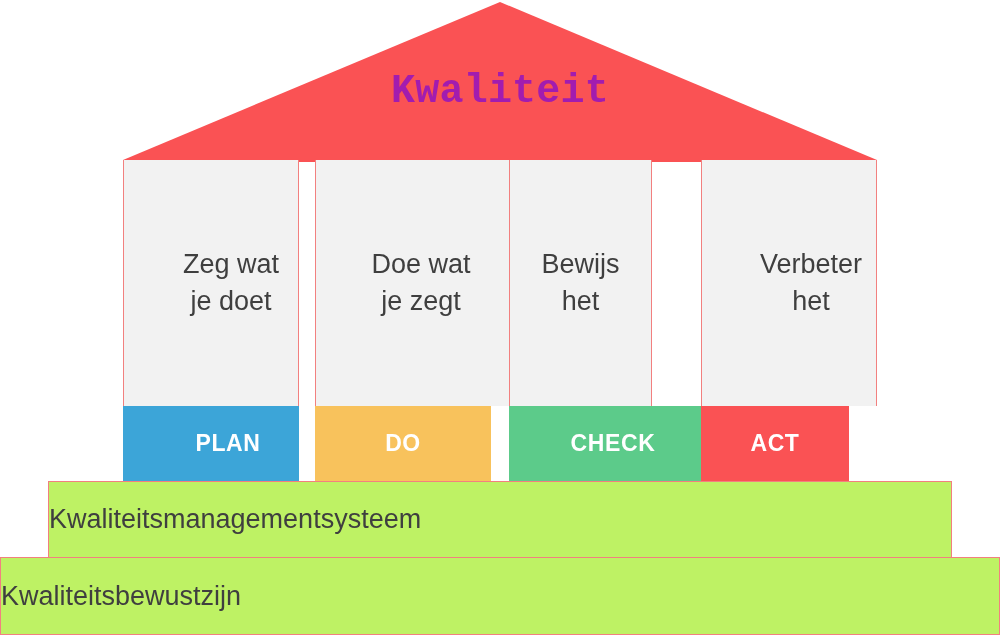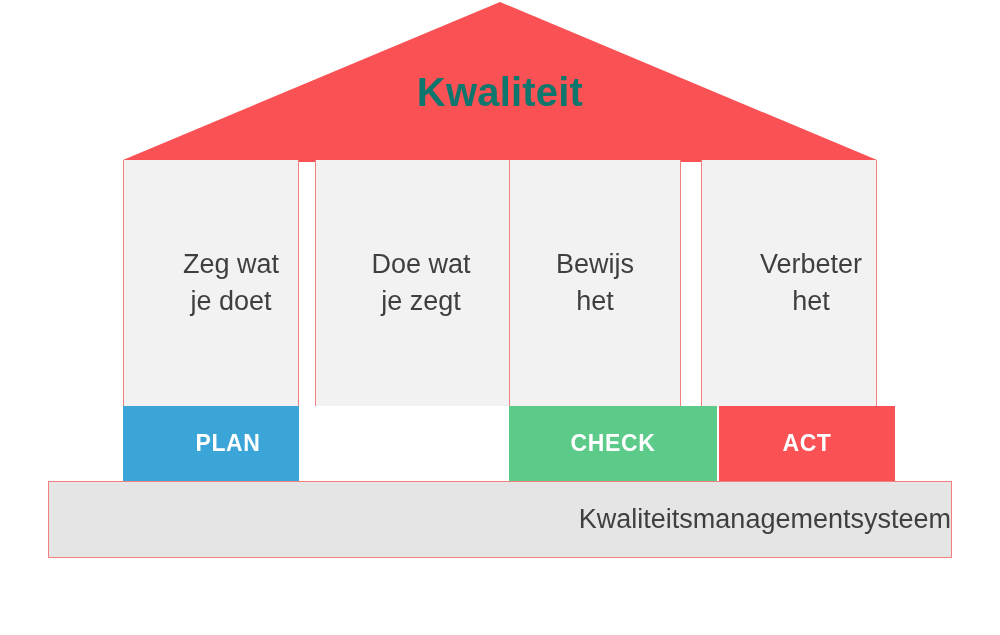--- a/index.html
+++ b/index.html
@@ -63,21 +63,21 @@
     color: #3f3f3f;
     font-size: 27px;
     line-height: 1.38;
     text-align: center;
     padding: 0 6px;
     white-space: pre-line;
   }
 
   .pillar-1 { left: 123px;  width: 176px; padding-left: 40px; }
   .pillar-2 { left: 315px;  width: 212px; }
-  .pillar-3 { left: 509px;  width: 172px; }
+  .pillar-3 { left: 509px;  width: 143px; }
   .pillar-4 { left: 701px;  width: 176px; padding-left: 44px; }
 
   
   .pdca {
     position: absolute;
     top: 406px;
     height: 75px;
     display: flex;
     align-items: center;
     justify-content: center;
@@ -86,31 +86,31 @@
   .pdca-label {
     color: #ffffff;
     font-size: 23px;
     font-weight: 700;
     letter-spacing: 0.6px;
     line-height: 1;
   }
   .pdca-1 { left: 123px;  width: 176px; padding-left: 34px; }
   .pdca-2 { left: 315px;  width: 176px; }
   .pdca-3 { left: 509px;  width: 208px; }
-  .pdca-4 { left: 701px;  width: 176px; margin-left: 18px; }
+  .pdca-4 { left: 701px;  width: 148px; }
 
   
   .base {
     position: absolute;
-    background: #e5e5e5;
+    background: #bef264;
     border: 1px solid #f2807f;
     box-sizing: border-box;
     display: flex;
     align-items: center;
-    justify-content: flex-end;
+    justify-content: flex-start;
   }
   .base-text {
     color: #3f3f3f;
     font-size: 27px;
     line-height: 1;
     text-align: center;
   }
   .base-qms {
     left: 48px;
     top: 481px;
@@ -126,21 +126,21 @@
 </style>
 </head>
 <body>
 
 <div id="stage">
 
   <div class="roof">
     <svg viewBox="0 0 1000 162" preserveAspectRatio="none">
       <polygon points="500,2 877,160 877,162 123,162 123,160" fill="#FA5254"></polygon>
     </svg>
-    <div class="roof-label" style="color: #0f766e;">Kwaliteit</div>
+    <div class="roof-label" style="color: #a21caf; font-family: Liberation Mono, monospace;">Kwaliteit</div>
   </div>
 
   <div class="pillar pillar-1">
     <div class="pillar-text">Zeg wat
 je doet</div>
   </div>
   <div class="pillar pillar-2">
     <div class="pillar-text">Doe wat
 je zegt</div>
   </div>
@@ -149,24 +149,30 @@
 het</div>
   </div>
   <div class="pillar pillar-4">
     <div class="pillar-text">Verbeter
 het</div>
   </div>
 
   <div class="pdca pdca-1" style="background: rgb(60, 165, 216);">
     <div class="pdca-label">PLAN</div>
   </div>
+  <div class="pdca pdca-2" style="background: rgb(248, 194, 92);">
+    <div class="pdca-label">DO</div>
+  </div>
   <div class="pdca pdca-3" style="background: rgb(92, 203, 138);">
     <div class="pdca-label">CHECK</div>
   </div>
   <div class="pdca pdca-4" style="background: rgb(250, 82, 84);">
     <div class="pdca-label">ACT</div>
   </div>
 
   <div class="base base-qms">
     <div class="base-text">Kwaliteitsmanagementsysteem</div>
   </div>
+  <div class="base base-awareness">
+    <div class="base-text">Kwaliteitsbewustzijn</div>
+  </div>
 
 </div>
 
 </body></html>

